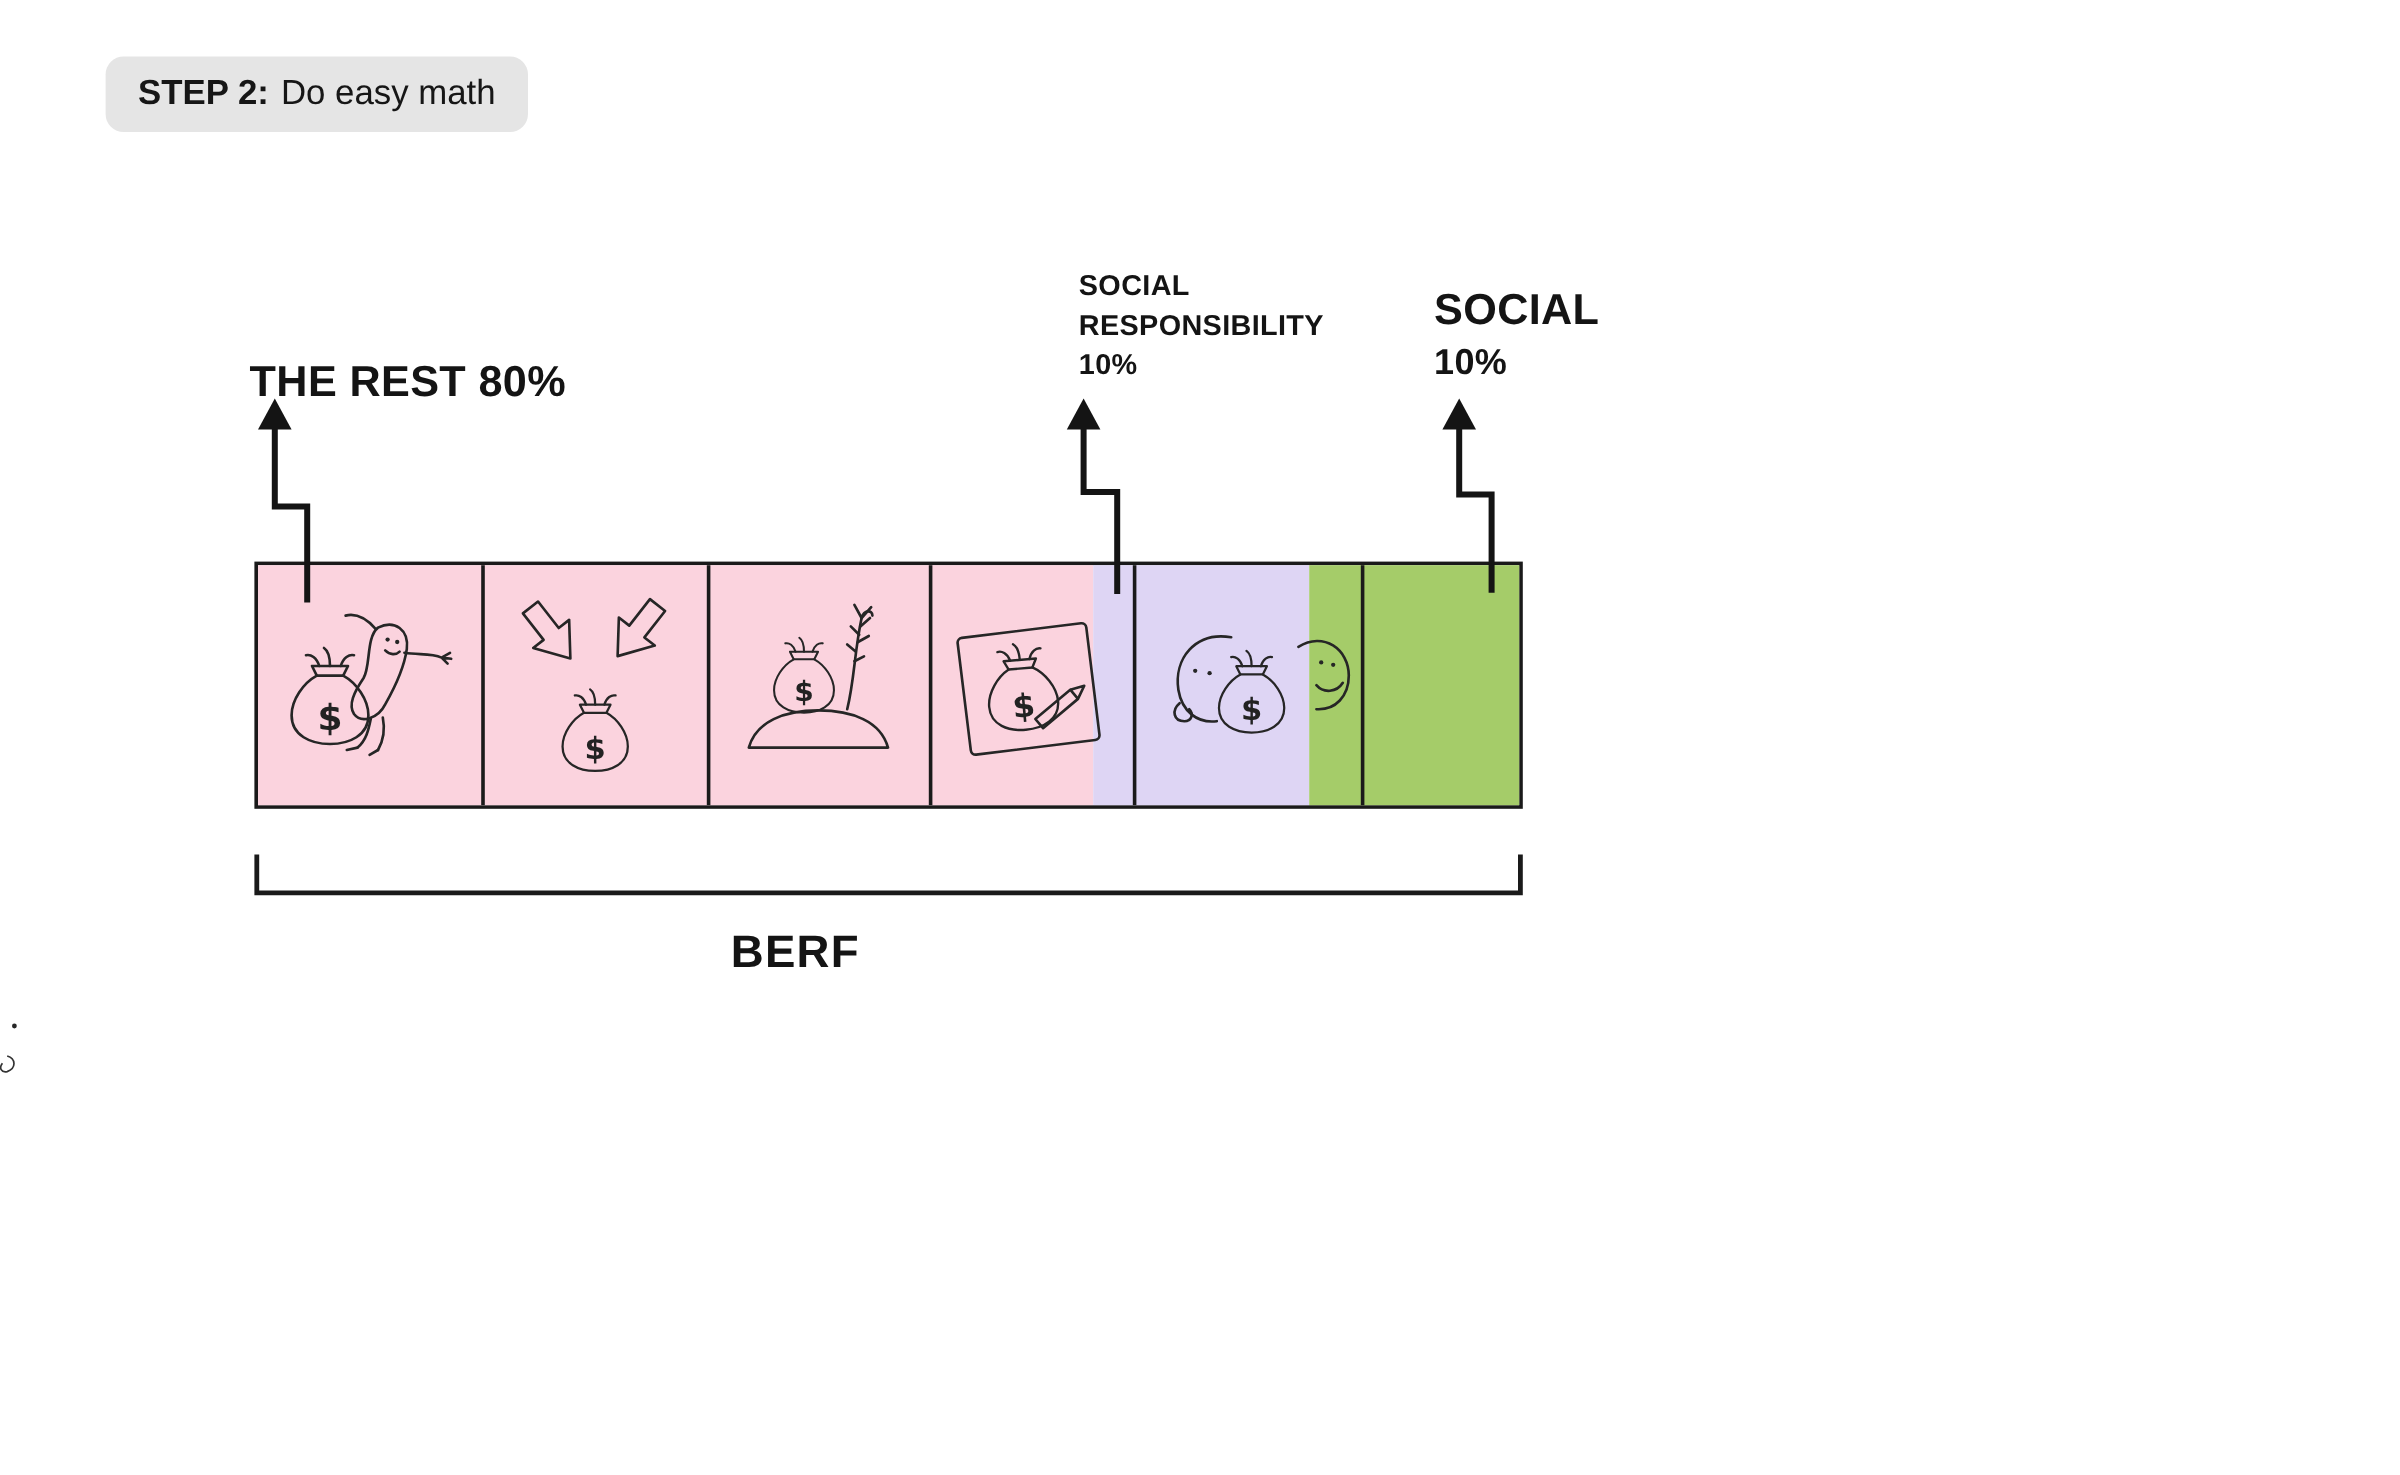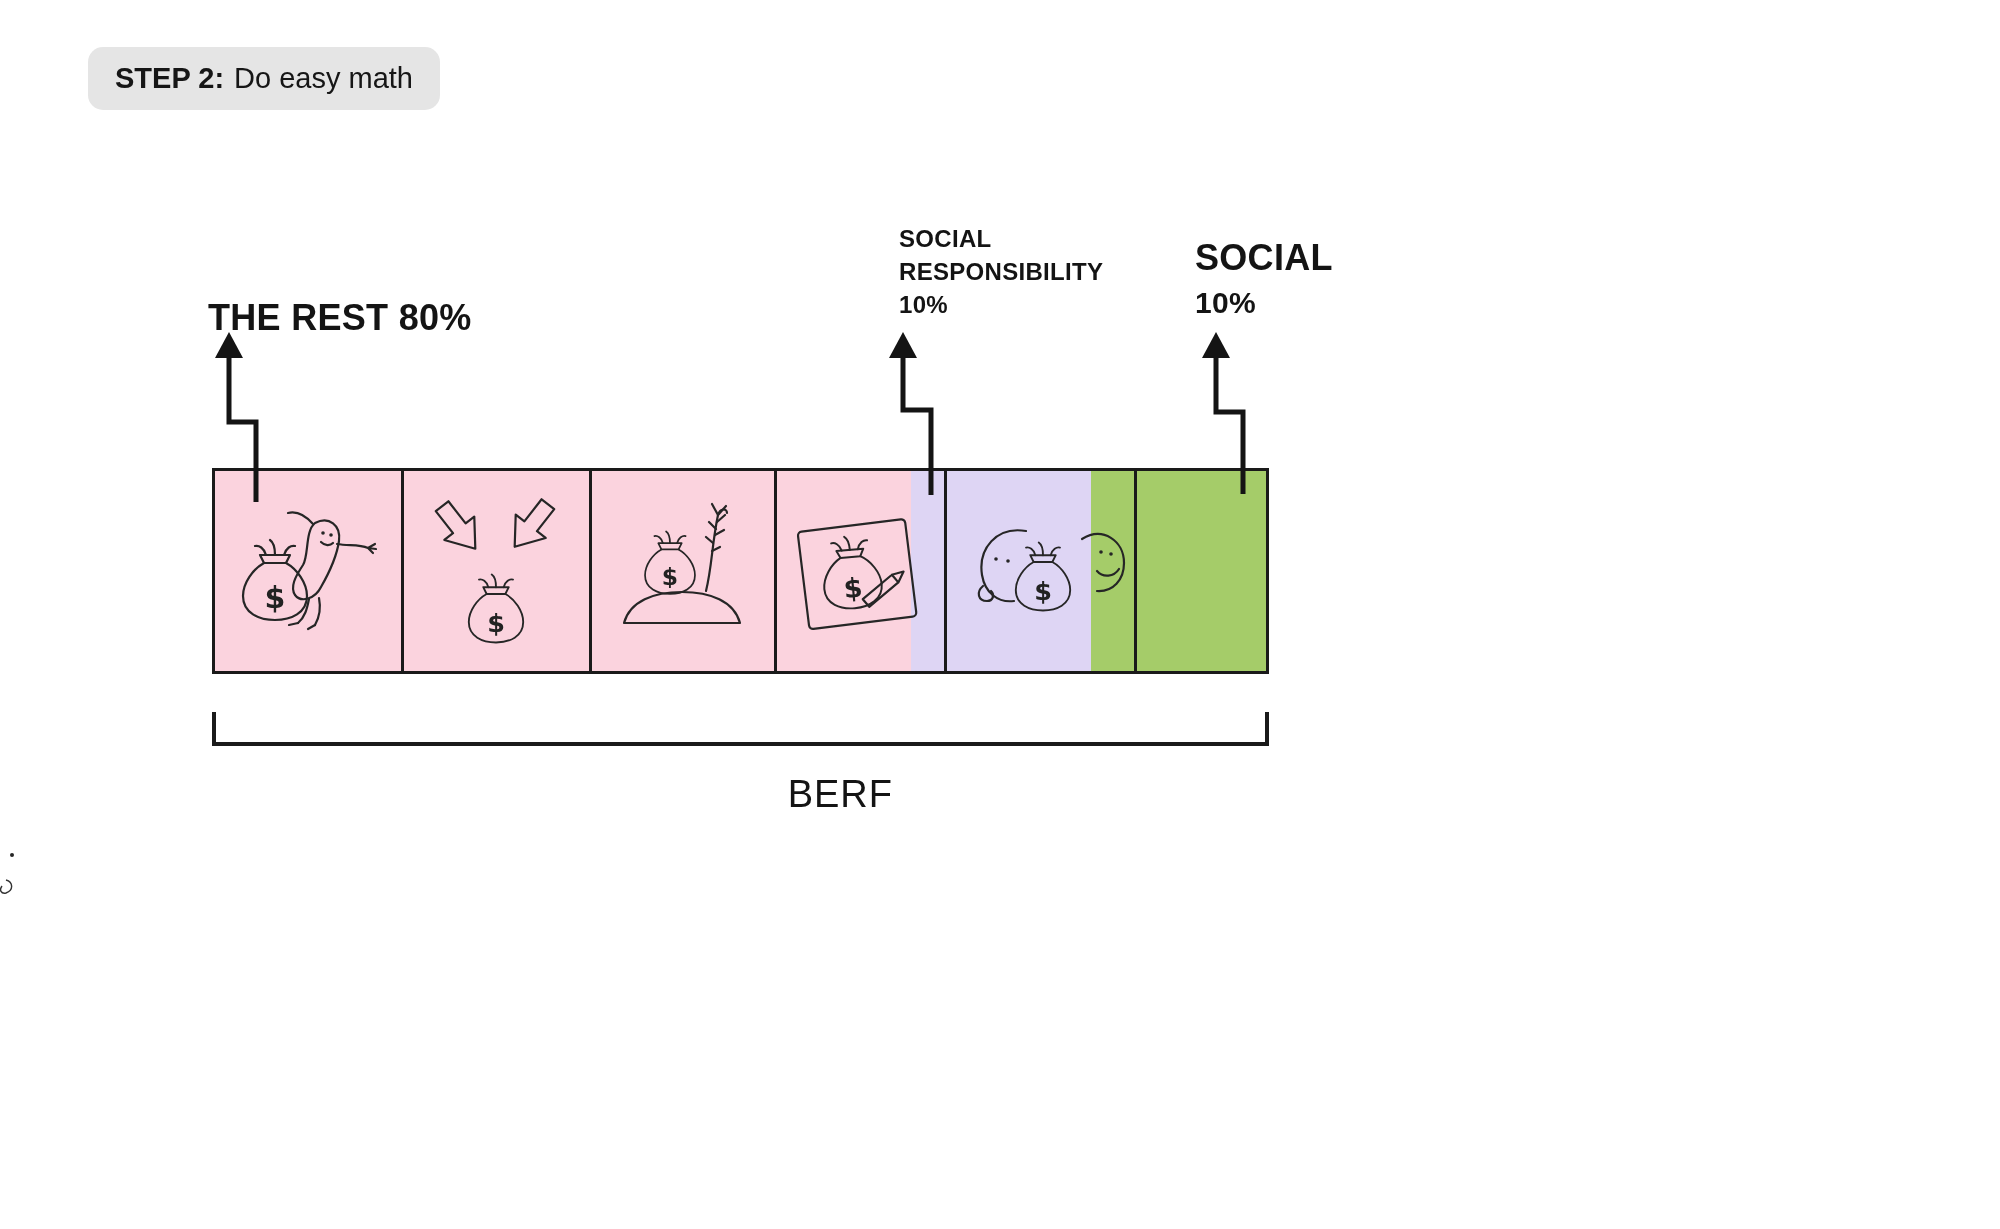--- a/index.html
+++ b/index.html
@@ -12,22 +12,22 @@
          font-size:29px;line-height:1.15;white-space:nowrap}
   .badge .bold{font-weight:bold}
   .badge .plain{margin-left:10px}
 
   
   .lbl{position:absolute;font-weight:bold;color:#141414}
   .lbl-rest{left:208px;top:297px;font-size:36px;letter-spacing:.3px}
   .lbl-social{left:899px;top:222px;font-size:24px;line-height:33px;letter-spacing:.3px}
   .lbl-savings{left:1195px;top:237px;font-size:36px;line-height:42px;letter-spacing:.3px}
   .lbl-savings .pct{font-size:30px;margin-top:3px}
-  .berf{position:absolute;left:643px;top:773px;width:250px;text-align:right;
-        font-size:38px;font-weight:normal;letter-spacing:1px;color:#141414}
+  .berf{position:absolute;left:609px;top:773px;width:250px;text-align:left;
+        font-size:38px;font-weight:bold;letter-spacing:1px;color:#141414}
 
   
   .bar{position:absolute;left:212px;top:468px;width:1057px;height:206px;border:3px solid #1a1a1a;background:#fff}
   .strip{position:absolute;top:0;bottom:0}
   .strip-pink{left:0;width:696px}
   .strip-lav{left:696px;width:180px}
   .strip-green{left:876px;right:0}
   .divider{position:absolute;top:0;bottom:0;width:3px;background:#1a1a1a}
   .d1{left:186px}.d2{left:374px}.d3{left:559px}.d4{left:729px}.d5{left:919px}
 

